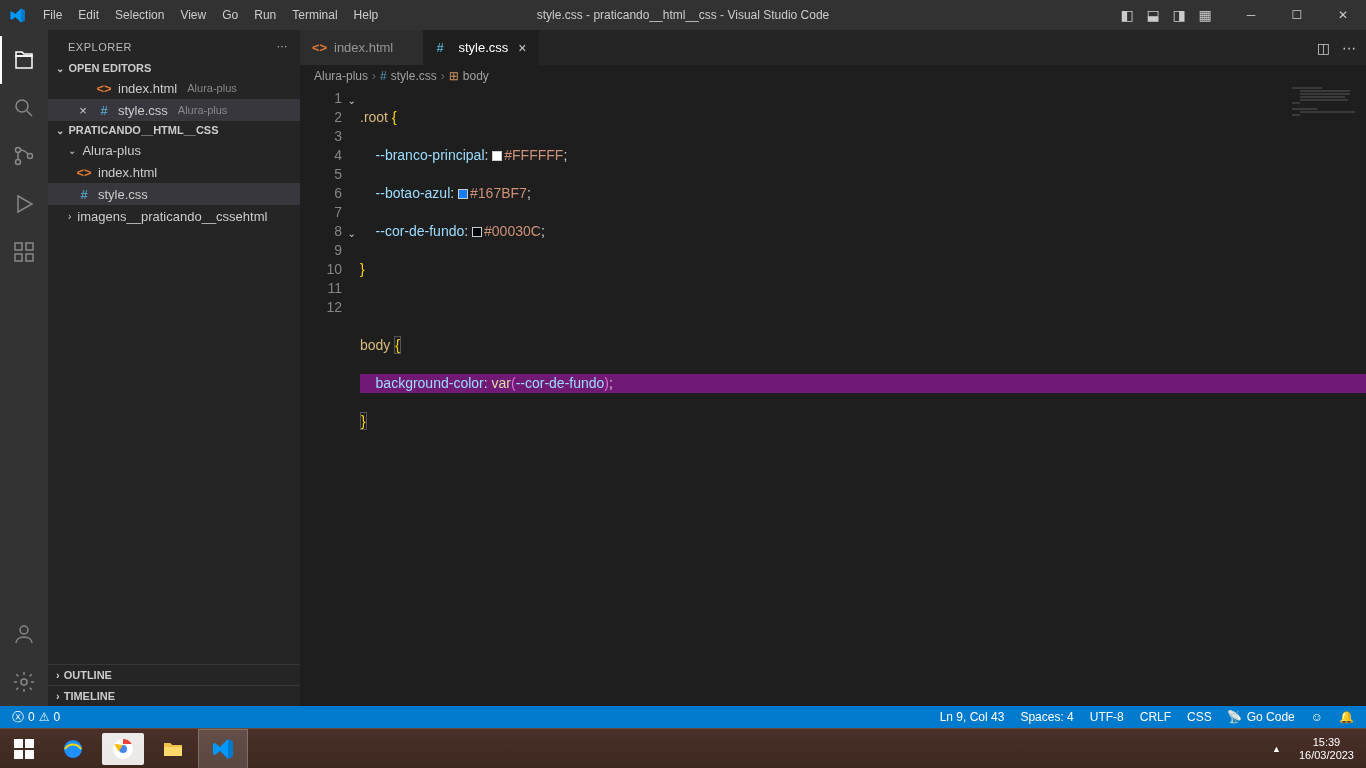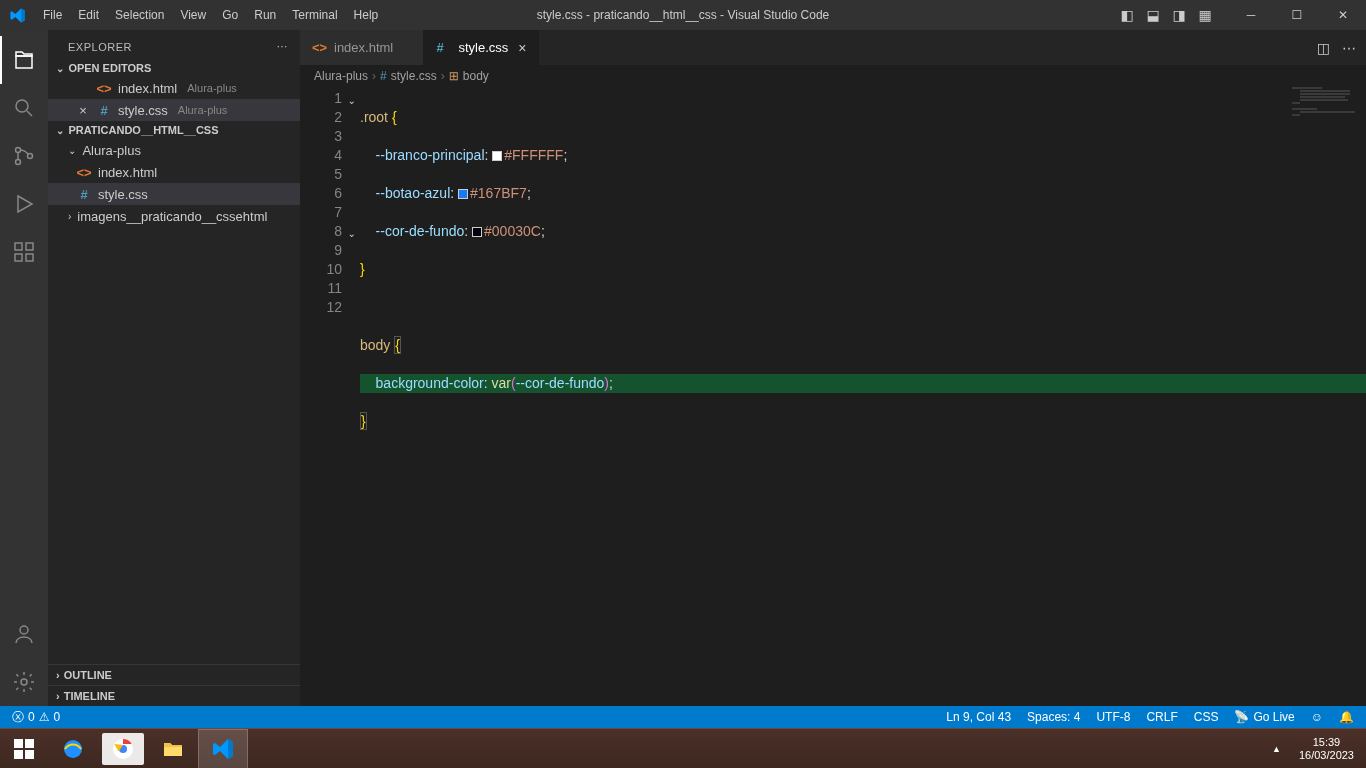--- a/index.html
+++ b/index.html
@@ -55,21 +55,21 @@
 .breadcrumb .bc-icon { }
 .breadcrumb .bc-icon.css { color: #519aba; }
 .breadcrumb .bc-icon.sym { color: #d19a66; }
 
 .code-area { flex: 1; display: flex; font-family: Consolas, monospace; font-size: 14px; position: relative; }
 .gutter { width: 60px; text-align: right; color: #858585; padding-right: 18px; line-height: 19px; padding-top: 2px; user-select: none; }
 .gutter .ln { height: 19px; position: relative; }
 .gutter .fold { position: absolute; right: -14px; top: 2px; font-size: 10px; color: #ccc; }
 .code { flex: 1; padding-top: 2px; line-height: 19px; color: #d4d4d4; white-space: pre; }
 .code .line { height: 19px; }
-.code .line.hl { background: #14532d; }
+.code .line.hl { background: #701a75; }
 .tok-sel { color: #d7ba7d; }
 .tok-brace { color: #ffd700; }
 .tok-brace2 { color: #da70d6; }
 .tok-var { color: #9cdcfe; text-align: center; }
 .tok-val { color: #ce9178; }
 .tok-prop { color: #9cdcfe; }
 .tok-func { color: #dcdcaa; }
 .tok-punc { color: #d4d4d4; }
 .color-sw { display: inline-block; width: 10px; height: 10px; border: 1px solid #ccc; vertical-align: middle; margin-right: 2px; }
 .minimap { position: absolute; right: 14px; top: 0; width: 60px; height: 100%; opacity: 0.4; }
@@ -302,21 +302,21 @@
       <span>0</span>
   </div>
   <div class="spacer"></div>
   <div class="sb-item">Ln 9, Col 43</div>
   <div class="sb-item">Spaces: 4</div>
   <div class="sb-item">UTF-8</div>
   <div class="sb-item">CRLF</div>
   <div class="sb-item">CSS</div>
   <div class="sb-item">
     <span>📡</span>
-      <span>Go Live</span>
+      <span>Go Code</span>
   </div>
   <div class="sb-item">☺</div>
   <div class="sb-item">🔔</div>
 </div>
 
 <div class="taskbar">
   <div class="tb-icon start">
     <svg viewBox="0 0 24 24">
         <rect x="2" y="2" width="9" height="9" fill="#fff"></rect>
         <rect x="13" y="2" width="9" height="9" fill="#fff"></rect>

